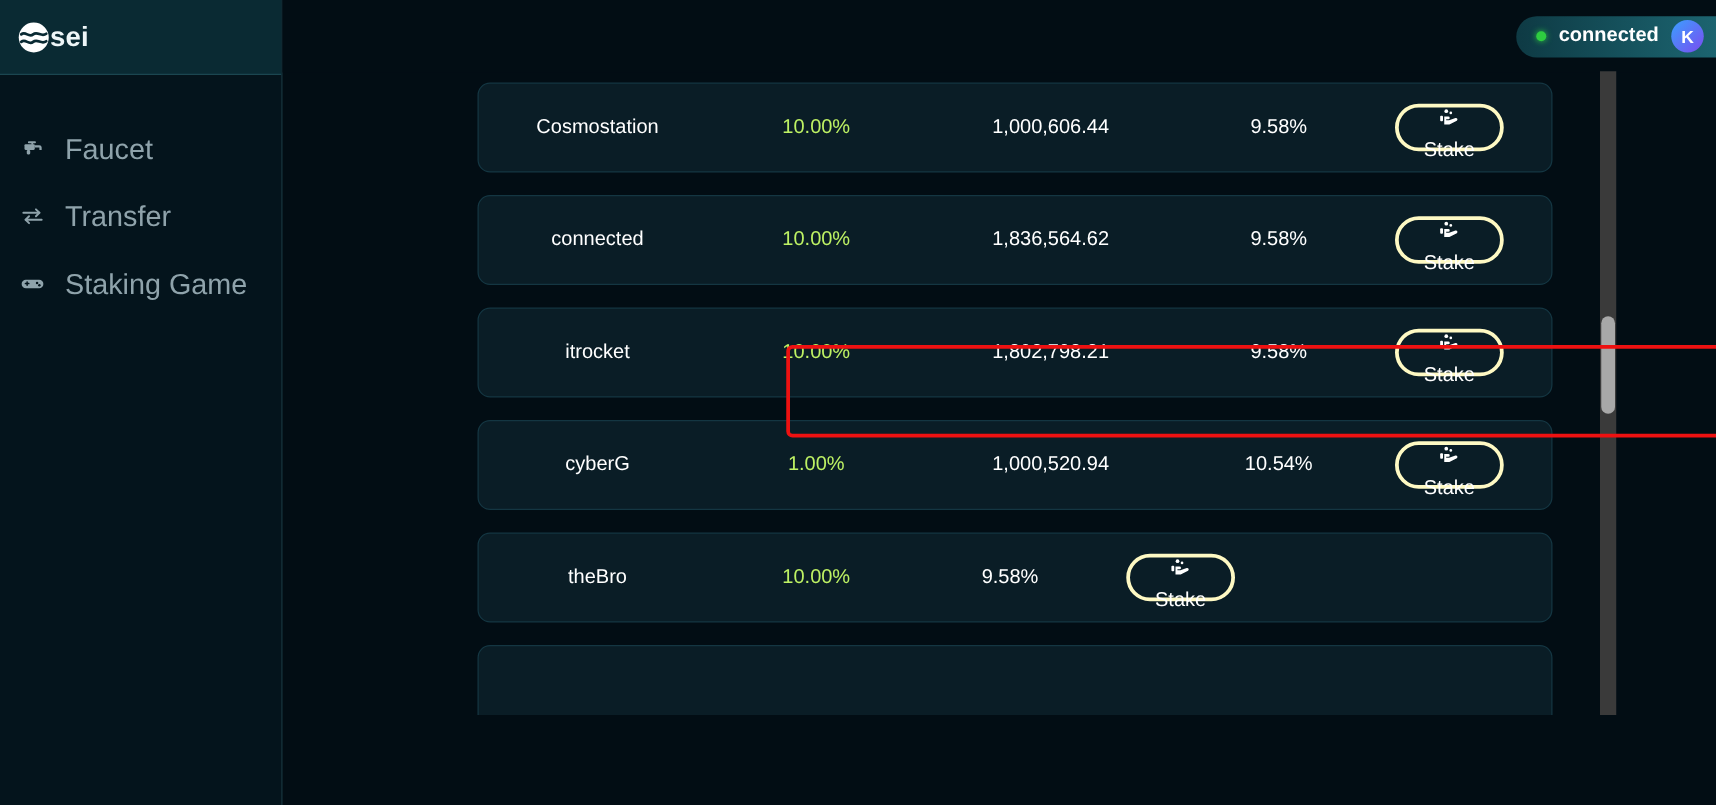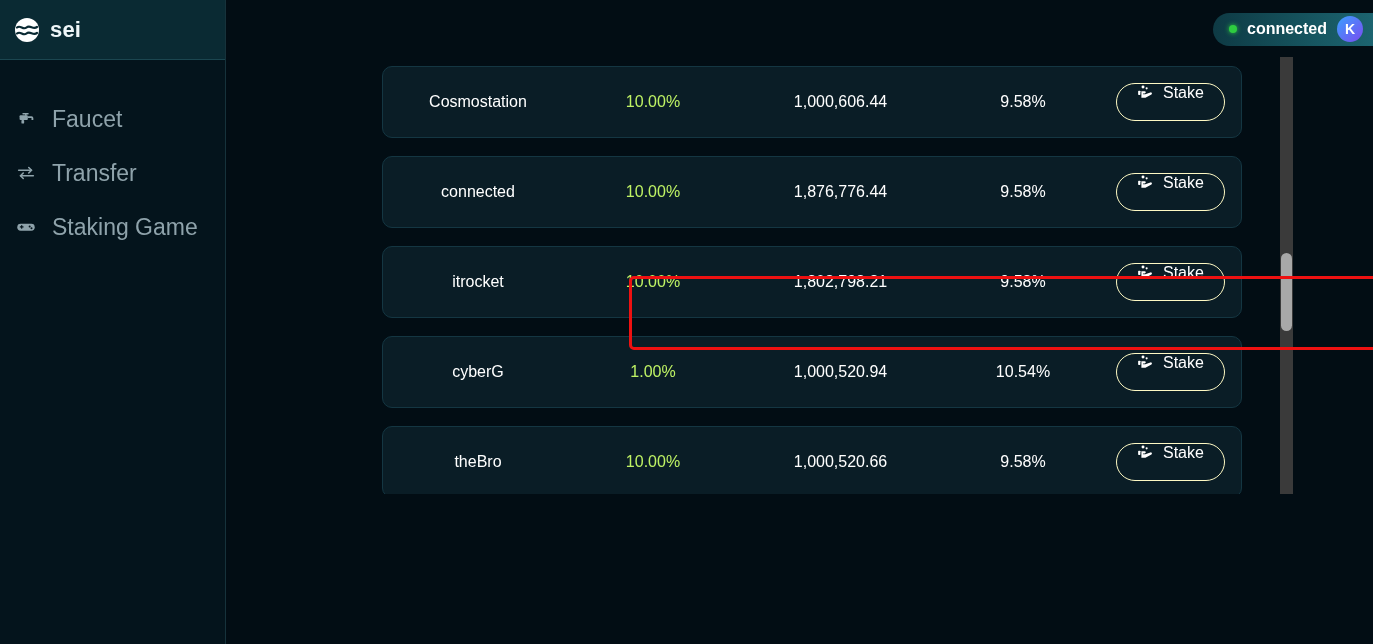--- a/index.html
+++ b/index.html
@@ -16,38 +16,38 @@
     width:226px; height:644px; flex:0 0 226px;
     background:#04141c;
     border-right:1px solid #16323b;
     position:relative;
   }
   .sidebar-header{
     height:60px;
     background:#0a2a33;
     border-bottom:1px solid #1b4650;
     display:flex; align-items:center;
-    padding-left:14px; gap:10px;
+    padding-left:14px; gap:0;
   }
   .logo-mark{ width:26px; height:26px; flex:0 0 26px; }
   .logo-text{
     color:#eef6f8; font-size:22px; font-weight:600; letter-spacing:.2px;
   }
   .nav{ padding-top:32px; }
   .nav-item{
     height:54px; display:flex; align-items:center; gap:14px;
     padding-left:14px; cursor:pointer;
   }
   .nav-ico{ width:24px; height:24px; flex:0 0 24px; display:flex; align-items:center; justify-content:center; }
   .nav-label{ font-size:23px; color:#8fa3ab; }
   .nav-item.active .nav-label{ color:#ffffff; font-weight:600; }
   .nav-item.active .nav-ico svg{ fill:#ffffff; stroke:#ffffff; }
 
   
-  .main{ position:relative; flex:1 1 auto; height:494px; }
+  .main{ position:relative; flex:1 1 auto; height:572px; }
 
   .topbar{
     position:absolute; top:0; left:0; right:0; height:58px;
     background:#020d14;
     display:flex; align-items:center; justify-content:flex-end;
     padding-right:0;
     z-index:6;
   }
   .wallet-badge{
     display:flex; align-items:center; gap:10px;
@@ -80,26 +80,27 @@
     border-radius:10px;
     display:flex; align-items:center;
     position:relative;
   }
   .c-name{ width:190px; text-align:center; color:#ffffff; font-size:16px; }
   .c-comm{ width:160px; text-align:center; color:#bef264; font-size:16px; }
   .c-tokens{ width:215px; text-align:center; color:#ffffff; font-size:16px; }
   .c-apr{ width:150px; text-align:center; color:#ffffff; font-size:16px; }
   .c-action{ flex:1 1 auto; display:flex; justify-content:flex-start; padding-left:18px; }
   .stake-btn{
-    display:flex; align-items:flex-start; gap:9px;
+    display:flex; align-items:center; gap:9px;
     height:38px; padding:0 20px;
-    border:1px solid #fef9c3; border-radius:19px;
+    border:3px solid #fef9c3; border-radius:19px;
     background:transparent; color:#ffffff;
     font-size:16px; font-family:"Liberation Sans", sans-serif;
     cursor:pointer;
+    flex-direction:column;
   }
   .stake-ico{ width:17px; height:17px; display:block; }
 
   
   .highlight-box{
     position:absolute;
     left:403px; top:276px; width:818px; height:74px;
     border:3px solid #ee1111; border-radius:5px;
     pointer-events:none; z-index:8;
   }
@@ -222,21 +223,21 @@
                     <path d="M6.2 10.2h4.6a1.6 1.6 0 0 1 0 3.2H8.4v1.1h3.3l7.2-2.6a1.7 1.7 0 0 1 1.5 3L12.6 19a3 3 0 0 1-1.3.3H6.2z"></path>
                   </svg>
                 </span>
                 <span>Stake</span>
               </button>
             </div>
           </div>
           <div class="vrow">
             <div class="c-name">connected</div>
             <div class="c-comm">10.00%</div>
-            <div class="c-tokens">1,876,776.44</div>
+            <div class="c-tokens">1,836,564.62</div>
             <div class="c-apr">9.58%</div>
             <div class="c-action">
               <button class="stake-btn">
                 <span>
                   <svg class="stake-ico" viewBox="0 0 24 24" fill="#ffffff">
                     <circle cx="8.5" cy="4.2" r="2.1"></circle>
                     <circle cx="13.6" cy="6.1" r="1.5"></circle>
                     <rect x="1.6" y="9.4" width="3.2" height="6" rx="1"></rect>
                     <path d="M6.2 10.2h4.6a1.6 1.6 0 0 1 0 3.2H8.4v1.1h3.3l7.2-2.6a1.7 1.7 0 0 1 1.5 3L12.6 19a3 3 0 0 1-1.3.3H6.2z"></path>
                   </svg>
@@ -279,21 +280,20 @@
                     <path d="M6.2 10.2h4.6a1.6 1.6 0 0 1 0 3.2H8.4v1.1h3.3l7.2-2.6a1.7 1.7 0 0 1 1.5 3L12.6 19a3 3 0 0 1-1.3.3H6.2z"></path>
                   </svg>
                 </span>
                 <span>Stake</span>
               </button>
             </div>
           </div>
           <div class="vrow">
             <div class="c-name">theBro</div>
             <div class="c-comm">10.00%</div>
-            <div class="c-tokens">1,000,520.66</div>
             <div class="c-apr">9.58%</div>
             <div class="c-action">
               <button class="stake-btn">
                 <span>
                   <svg class="stake-ico" viewBox="0 0 24 24" fill="#ffffff">
                     <circle cx="8.5" cy="4.2" r="2.1"></circle>
                     <circle cx="13.6" cy="6.1" r="1.5"></circle>
                     <rect x="1.6" y="9.4" width="3.2" height="6" rx="1"></rect>
                     <path d="M6.2 10.2h4.6a1.6 1.6 0 0 1 0 3.2H8.4v1.1h3.3l7.2-2.6a1.7 1.7 0 0 1 1.5 3L12.6 19a3 3 0 0 1-1.3.3H6.2z"></path>
                   </svg>

